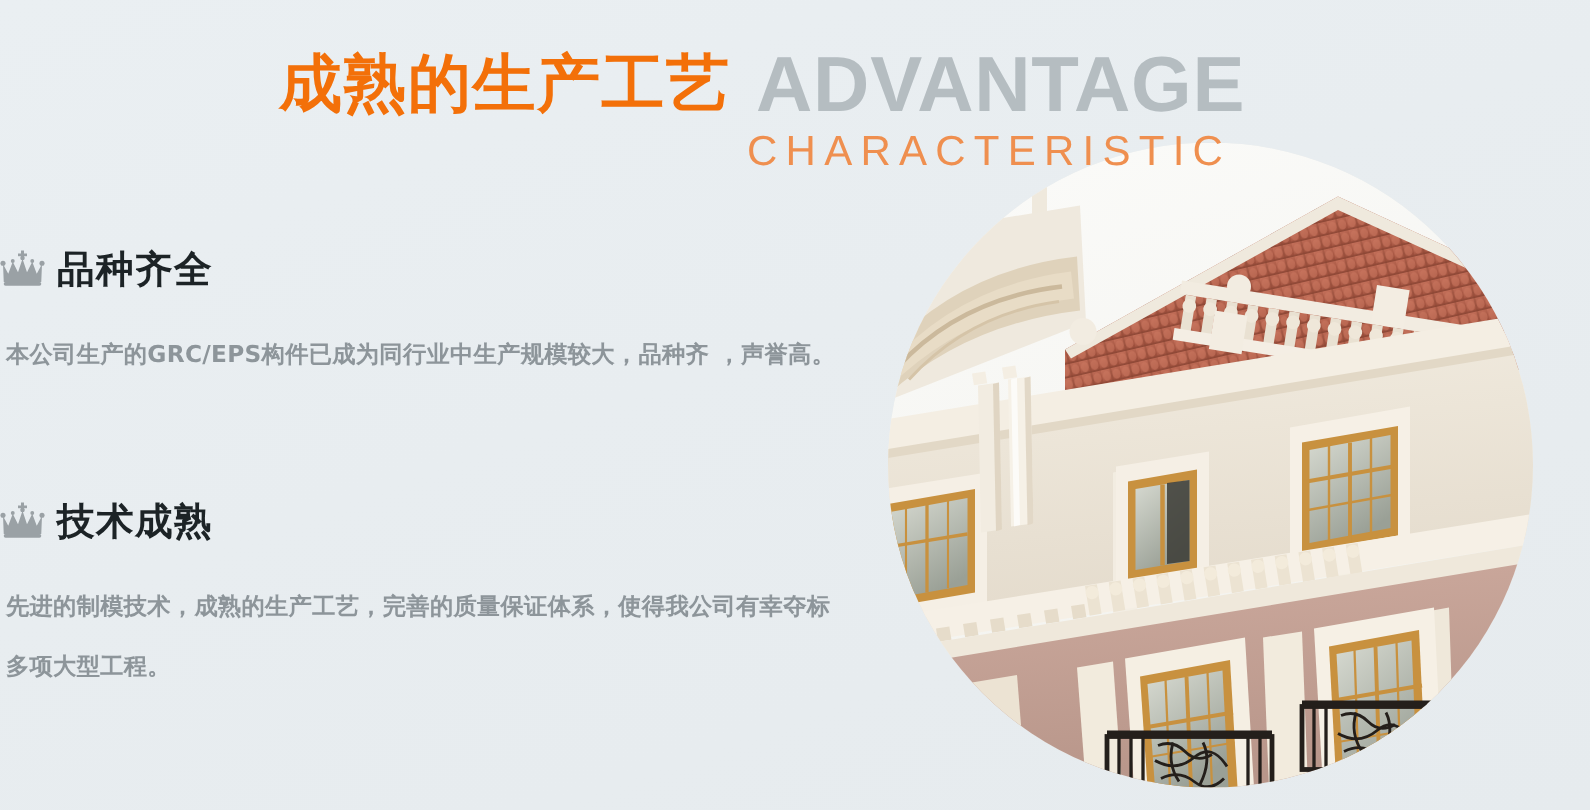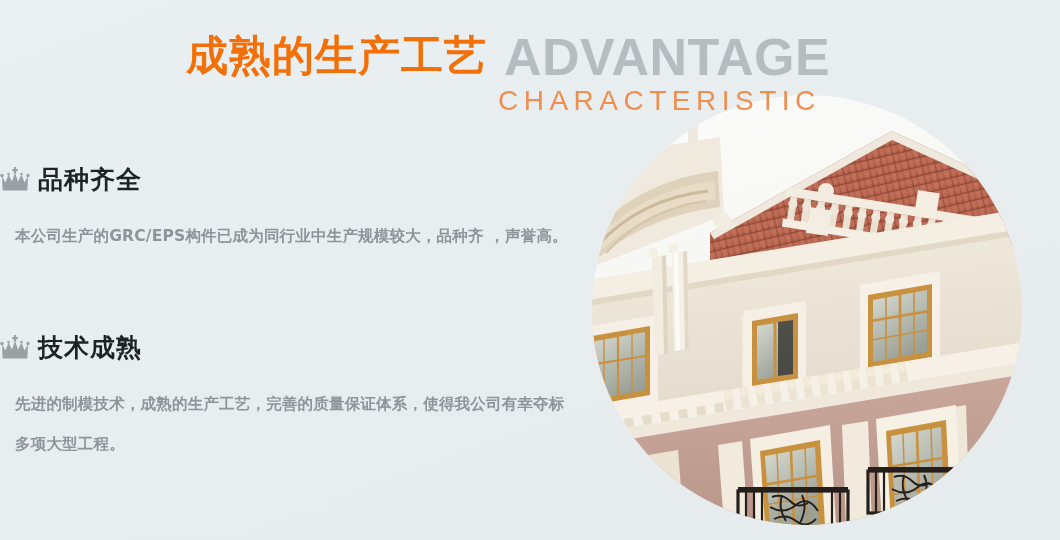--- a/index.html
+++ b/index.html
@@ -103,21 +103,21 @@
     font-family: "DejaVu Sans", "Liberation Sans", sans-serif;
     text-align: center;
   }
   .feature-body {
     font-size: 15.5px;
     line-height: 40px;
     color: #8d959a;
     font-weight: bold;
     letter-spacing: 0.2px;
     width: 556px;
-    padding-left: 15px;
+    padding-left: 4px;
     font-family: "DejaVu Sans", "Liberation Sans", sans-serif;
   }
 
   
   #photo-circle {
     position: absolute;
     left: 592px;
     top: 95px;
     width: 430px;
     height: 430px;

